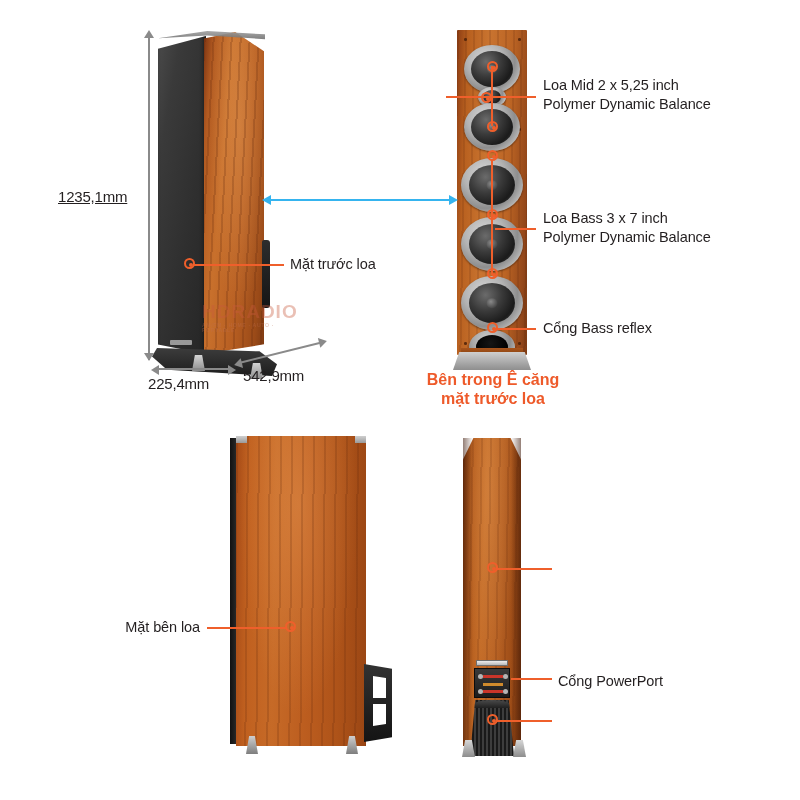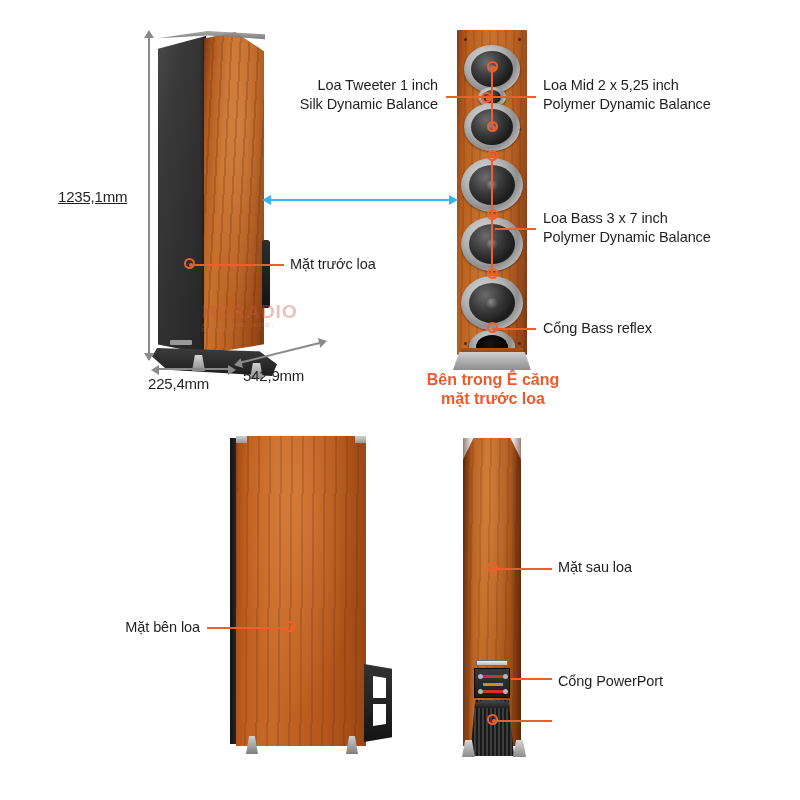--- a/index.html
+++ b/index.html
@@ -381,22 +381,20 @@
     <div class="base"></div>
   </div>
 
   <div class="caption-orange" style="left:398px; top:370px; width:190px;">Bên trong Ê căng
 mặt trước loa</div>
 
   <div class="bluebar" style="left:270px; top:199px; width:180px;"></div>
   <div class="blue-ah" style="left:262px; top:195px; border-right:9px solid #35b4ef;"></div>
   <div class="blue-ah" style="left:449px; top:195px; border-left:9px solid #35b4ef;"></div>
 
-  <div class="lbl right" style="left:240px; top:76px; width:198px;">Loa Tweeter 1 inch
-Silk Dynamic Balance</div>
   <div class="leader" style="left:446px; top:96px; width:32px;"></div>
 
   <div class="lbl left" style="left:543px; top:76px; width:250px;">Loa Mid 2 x 5,25 inch
 Polymer Dynamic Balance</div>
   <div class="leader" style="left:478px; top:96px; width:58px;"></div>
 
   <div class="leader v" style="left:491px; top:66px; width:2px; height:60px;"></div>
   <div class="marker" style="left:487px; top:61px;"></div>
   <div class="marker" style="left:487px; top:121px;"></div>
   <div class="marker" style="left:481px; top:92px;"></div>
@@ -446,21 +444,20 @@
       <div class="post" style="left:28px; top:5px;  background:#b5b5b5;"></div>
       <div class="post" style="left:3px;  top:20px; background:#b5b5b5;"></div>
       <div class="post" style="left:28px; top:20px; background:#b5b5b5;"></div>
     </div>
 
     <div class="powerport"></div>
     <div class="foot a"></div>
     <div class="foot b"></div>
   </div>
 
-  <div class="lbl left" style="left:558px; top:558px; width:200px;">Mặt sau loa</div>
   <div class="leader" style="left:496px; top:568px; width:56px;"></div>
   <div class="marker" style="left:487px; top:562px;"></div>
 
   <div class="leader" style="left:511px; top:678px; width:41px;"></div>
 
   <div class="lbl left" style="left:558px; top:672px; width:220px;">Cổng PowerPort</div>
   <div class="leader" style="left:496px; top:720px; width:56px;"></div>
   <div class="marker" style="left:487px; top:714px;"></div>
 
 </div>

